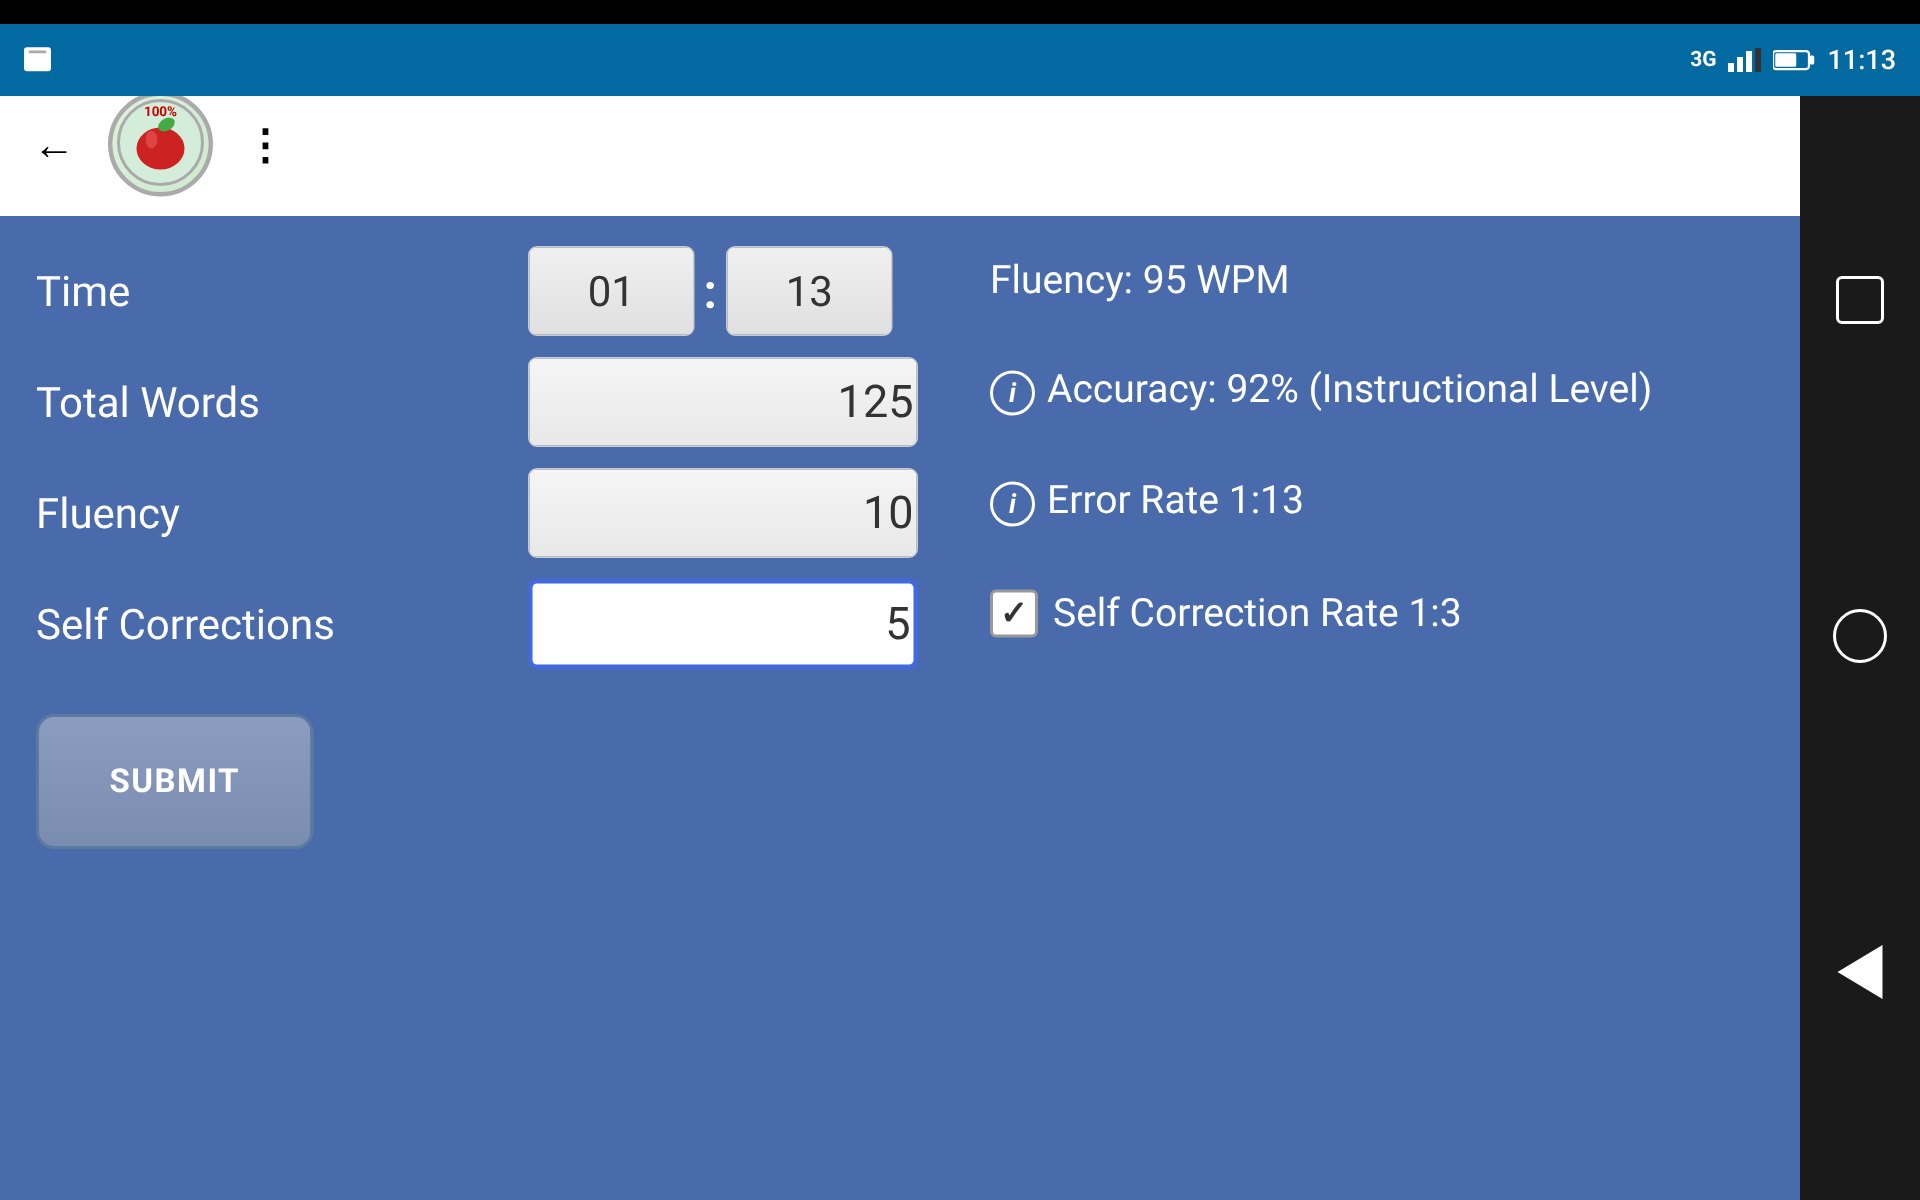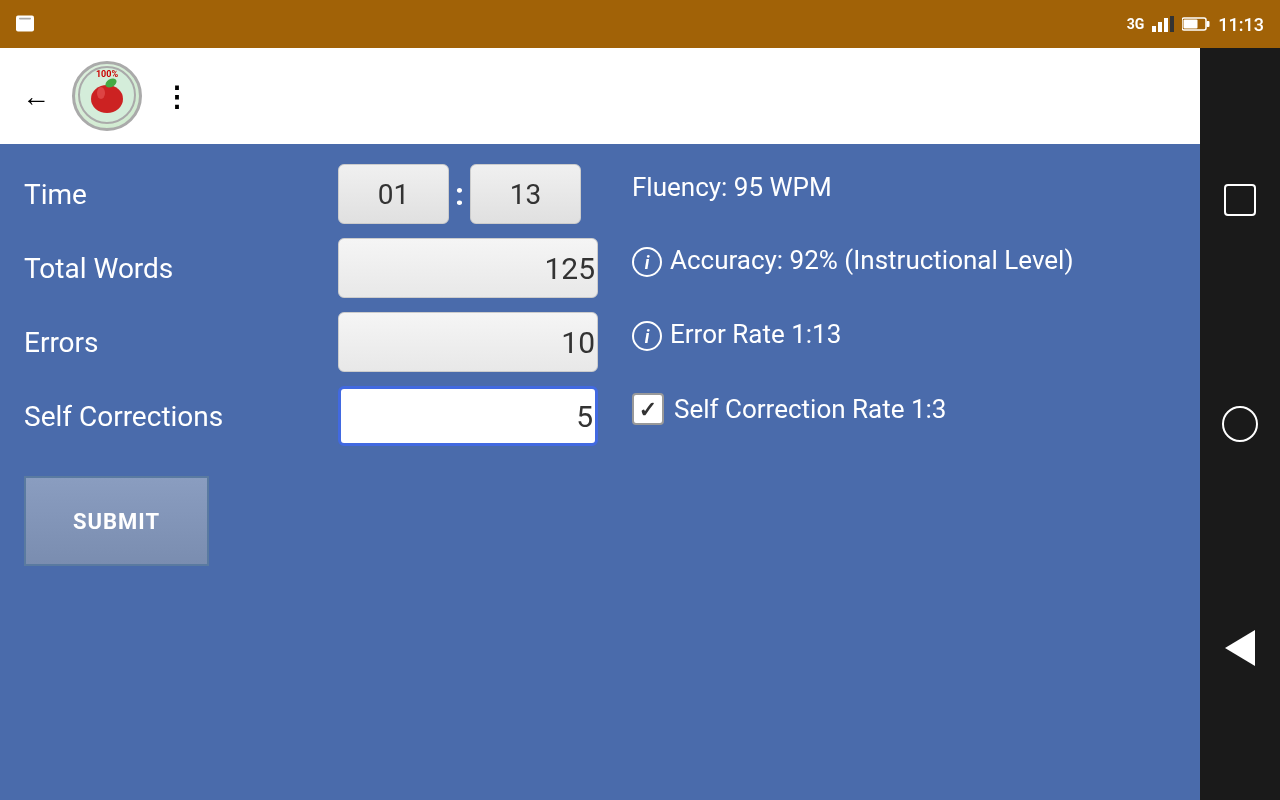--- a/index.html
+++ b/index.html
@@ -8,23 +8,23 @@
       height: 800px;
       background: #000;
       font-family: 'Roboto', Arial, sans-serif;
       overflow: hidden;
       position: relative;
     }
 
     
     .status-bar {
       position: absolute;
-      top: 0; left: 0; right: 0;
+      top: 16px; left: 0; right: 0;
       height: 48px;
-      background: #a16207;
+      background: #0369a1;
       display: flex;
       align-items: center;
       justify-content: flex-end;
       padding: 0 16px;
       z-index: 100;
     }
     .status-bar-left {
       position: absolute;
       left: 16px;
       top: 50%;
@@ -115,21 +115,21 @@
       width: 1200px;
       bottom: 0;
       background: #4a6bab;
       padding: 20px 24px;
     }
 
     
     .form-grid {
       display: grid;
       grid-template-columns: 300px auto 1fr;
-      gap: 14px 14px;
+      gap: 14px 28px;
       align-items: center;
     }
 
     .field-label {
       color: #fff;
       font-size: 28px;
       font-weight: 400;
       padding: 8px 0;
     }
 
@@ -233,21 +233,21 @@
       color: #333;
       font-weight: bold;
     }
 
     
     .submit-btn {
       width: 185px;
       height: 90px;
       background: linear-gradient(180deg, #8a9dc0, #7a8db0);
       border: 2px solid #5a7aa0;
-      border-radius: 0;
+      border-radius: 12px;
       display: flex;
       align-items: center;
       justify-content: center;
       cursor: pointer;
       margin-top: 10px;
     }
     .submit-label {
       color: #fff;
       font-size: 22px;
       font-weight: bold;
@@ -378,21 +378,21 @@
       <span>125</span>
     </div>
 
     <div class="stats-col">
       <div class="stat-item">
         <div class="info-icon">i</div>
         <span>Accuracy: 92% (Instructional Level)</span>
       </div>
     </div>
 
-    <span class="field-label">Errors</span>
+    <span class="field-label">Fluency</span>
     <div class="num-input">
       <span>10</span>
     </div>
 
     <div class="stats-col">
       <div class="stat-item">
         <div class="info-icon">i</div>
         <span>Error Rate 1:13</span>
       </div>
     </div>

